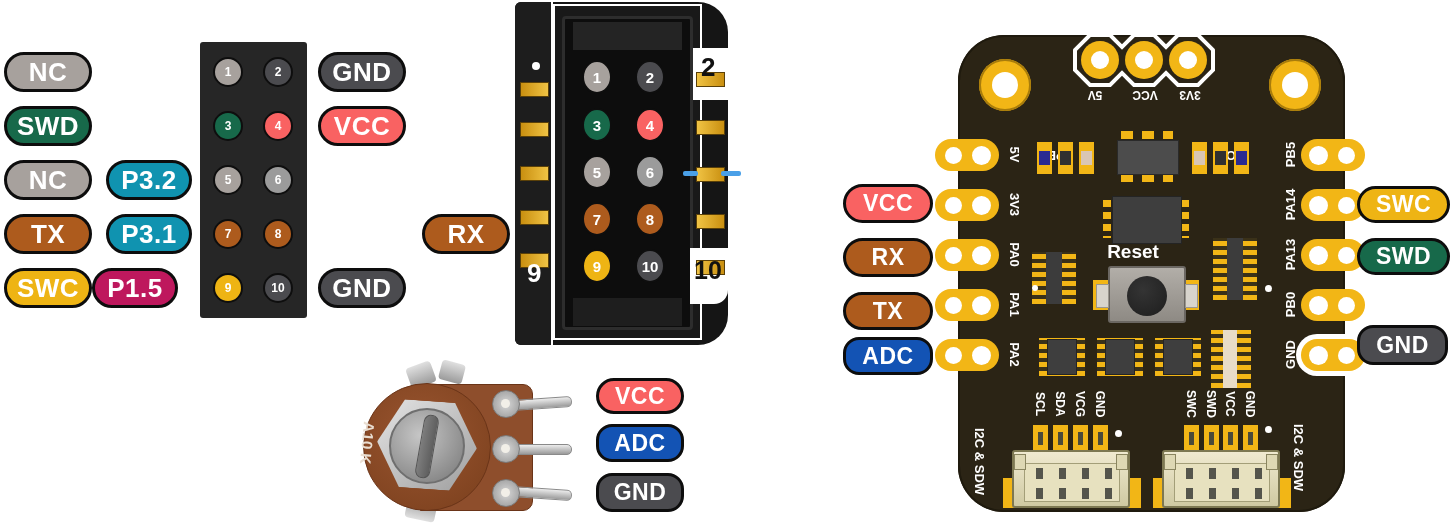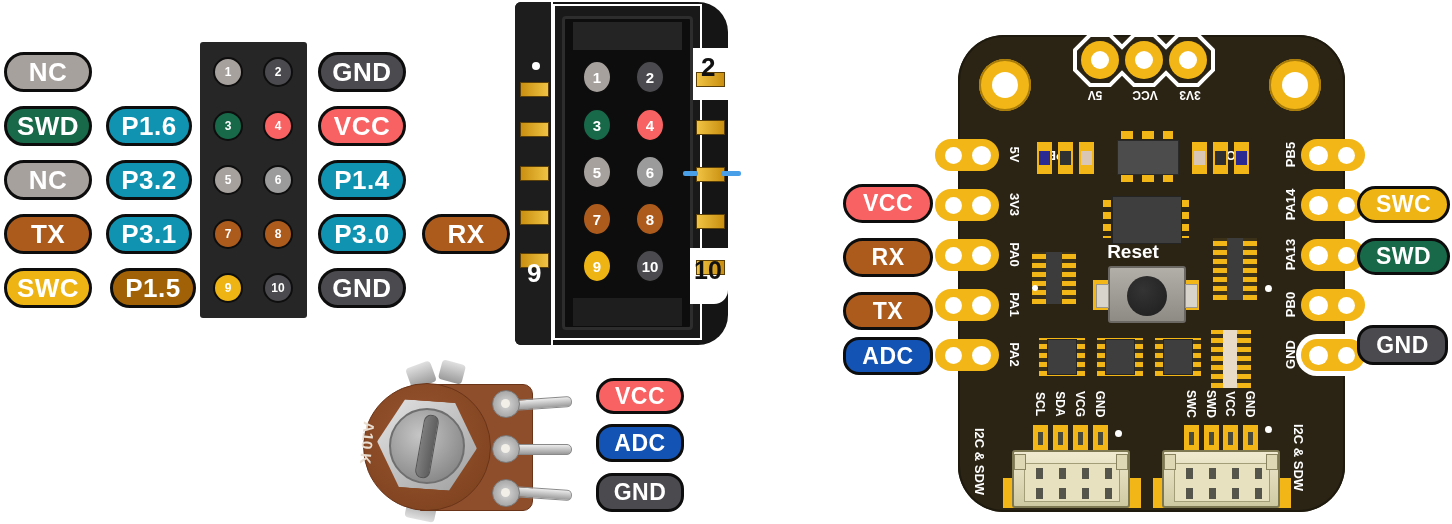--- a/index.html
+++ b/index.html
@@ -37,30 +37,27 @@
     <div class="pill" style="left: 4px; top: 160px; width: 88px; height: 40px; background-color: rgb(167, 161, 157);">
         <span>NC</span>
       </div>
     <div class="pill" style="left: 4px; top: 214px; width: 88px; height: 40px; background-color: rgb(173, 91, 29);">
         <span>TX</span>
       </div>
     <div class="pill" style="left: 4px; top: 268px; width: 88px; height: 40px; background-color: rgb(238, 180, 20);">
         <span>SWC</span>
       </div>
 
-    <div class="pill" style="left: 106px; top: 106px; width: 86px; height: 40px; background-color: rgb(16, 147, 176);">
-        <span>P1.6</span>
-      </div>
     <div class="pill" style="left: 106px; top: 160px; width: 86px; height: 40px; background-color: rgb(16, 147, 176);">
         <span>P3.2</span>
       </div>
     <div class="pill" style="left: 106px; top: 214px; width: 86px; height: 40px; background-color: rgb(16, 147, 176);">
         <span>P3.1</span>
       </div>
-    <div class="pill" style="left: 110px; top: 268px; width: 86px; height: 40px; background-color: #a16207;">
+    <div class="pill" style="left: 92px; top: 268px; width: 86px; height: 40px; background-color: #be185d;">
         <span>P1.5</span>
       </div>
 
     <div class="abs" style="left:200px;top:42px;width:107px;height:276px;background:#262626;border-radius:3px;">
       <div class="pin" style="left: 13px; top: 15px; width: 30px; height: 30px; font-size: 12px; background-color: rgb(167, 161, 157);">
           <span>1</span>
         </div>
       <div class="pin" style="left: 63px; top: 15px; width: 30px; height: 30px; font-size: 12px; background-color: rgb(75, 75, 79);">
           <span>2</span>
         </div>
@@ -88,26 +85,20 @@
       <div class="pin" style="left: 63px; top: 231px; width: 30px; height: 30px; font-size: 12px; background-color: rgb(75, 75, 79);">
           <span>10</span>
         </div>
     </div>
 
     <div class="pill" style="left: 318px; top: 52px; width: 88px; height: 40px; background-color: rgb(75, 75, 79);">
         <span>GND</span>
       </div>
     <div class="pill" style="left: 318px; top: 106px; width: 88px; height: 40px; background-color: rgb(249, 98, 98);">
         <span>VCC</span>
-      </div>
-    <div class="pill" style="left: 318px; top: 160px; width: 88px; height: 40px; background-color: rgb(16, 147, 176);">
-        <span>P1.4</span>
-      </div>
-    <div class="pill" style="left: 318px; top: 214px; width: 88px; height: 40px; background-color: rgb(16, 147, 176);">
-        <span>P3.0</span>
       </div>
     <div class="pill" style="left: 318px; top: 268px; width: 88px; height: 40px; background-color: rgb(75, 75, 79);">
         <span>GND</span>
       </div>
 
     <div class="pill" style="left: 422px; top: 214px; width: 88px; height: 40px; background-color: rgb(173, 91, 29);">
         <span>RX</span>
       </div>
   </div>
 

